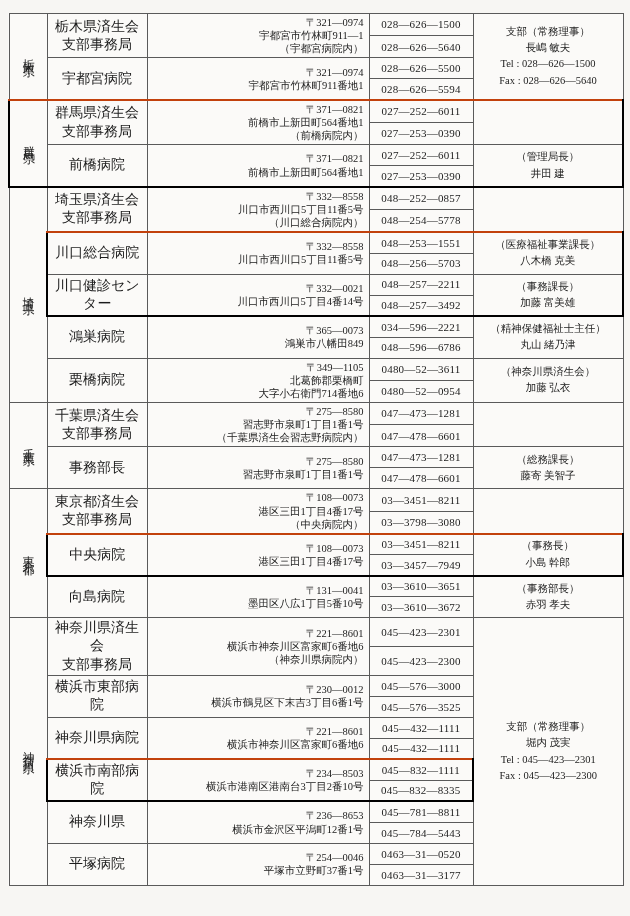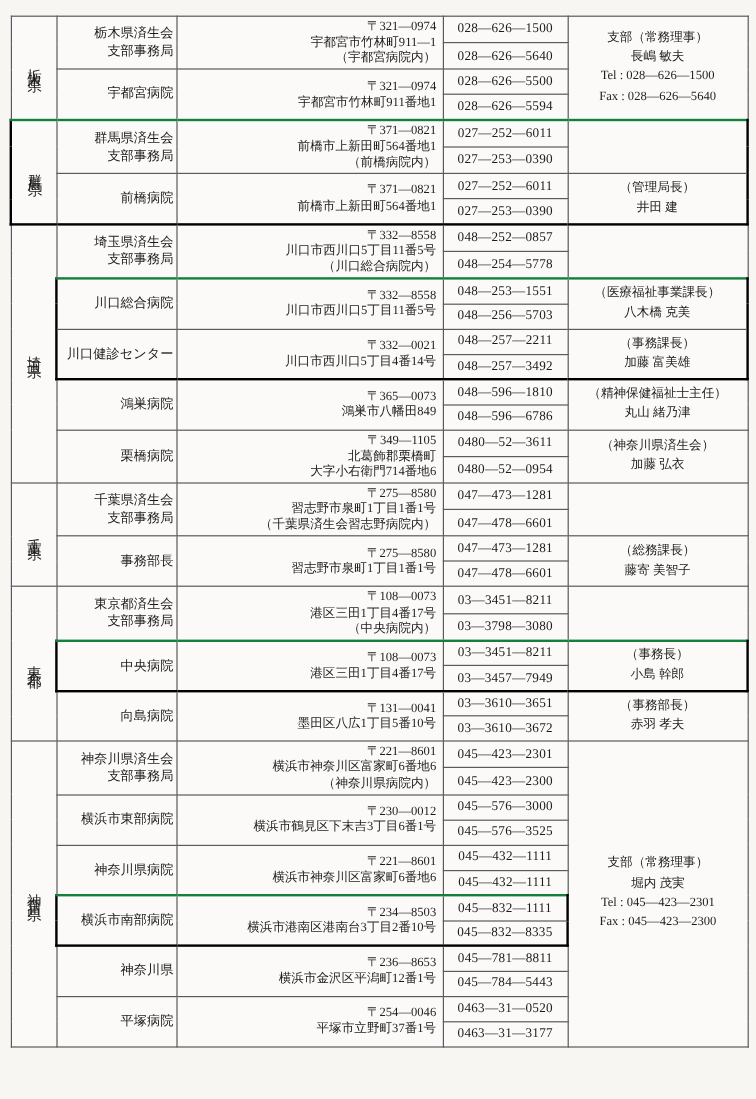--- a/index.html
+++ b/index.html
@@ -35,40 +35,39 @@
   .pref-cell { padding: 0; }
   .vtext {
     writing-mode: vertical-rl;
     text-orientation: upright;
     letter-spacing: 4px;
     font-size: 12px;
     display: inline-block;
   }
   .name-cell {
     white-space: pre-line;
-    font-size: 11px;
-    text-align: right;
+    font-size: 14px;
   }
   .addr-cell {
     text-align: right;
     padding: 2px 5px;
     font-size: 10.5px;
     line-height: 1.25;
     white-space: pre-line;
   }
   .phone-cell {
     font-size: 11px;
     letter-spacing: 0.2px;
   }
   .contact-cell {
     white-space: pre-line;
     font-size: 10.5px;
     line-height: 1.55;
   }
-  .hl-top    { border-top: 2px solid #15803d; }
+  .hl-top    { border-top: 2px solid #c2410c; }
   .hl-bottom { border-bottom: 2px solid #000; }
   .hl-left   { border-left: 2px solid #000; margin-top: 24px; }
   .hl-right  { border-right: 2px solid #000; text-align: center; }
 </style>
 </head>
 <body>
 
 <div class="page">
   <table>
     <colgroup>
@@ -160,21 +159,21 @@
           <td class="contact-cell hl-right hl-bottom" rowspan="2">（事務課長）
 加藤 富美雄</td>
         </tr>
         <tr>
           <td class="phone-cell hl-bottom">048—257—3492</td>
         </tr>
         <tr>
           <td class="name-cell" rowspan="2">鴻巣病院</td>
           <td class="addr-cell" rowspan="2">〒365—0073
 鴻巣市八幡田849</td>
-          <td class="phone-cell">048—596—1810</td>
+          <td class="phone-cell">034—596—2221</td>
           <td class="contact-cell" rowspan="2">（精神保健福祉士主任）
 丸山 緒乃津</td>
         </tr>
         <tr>
           <td class="phone-cell">048—596—6786</td>
         </tr>
         <tr>
           <td class="name-cell" rowspan="2">栗橋病院</td>
           <td class="addr-cell" rowspan="2">〒349—1105
 北葛飾郡栗橋町

